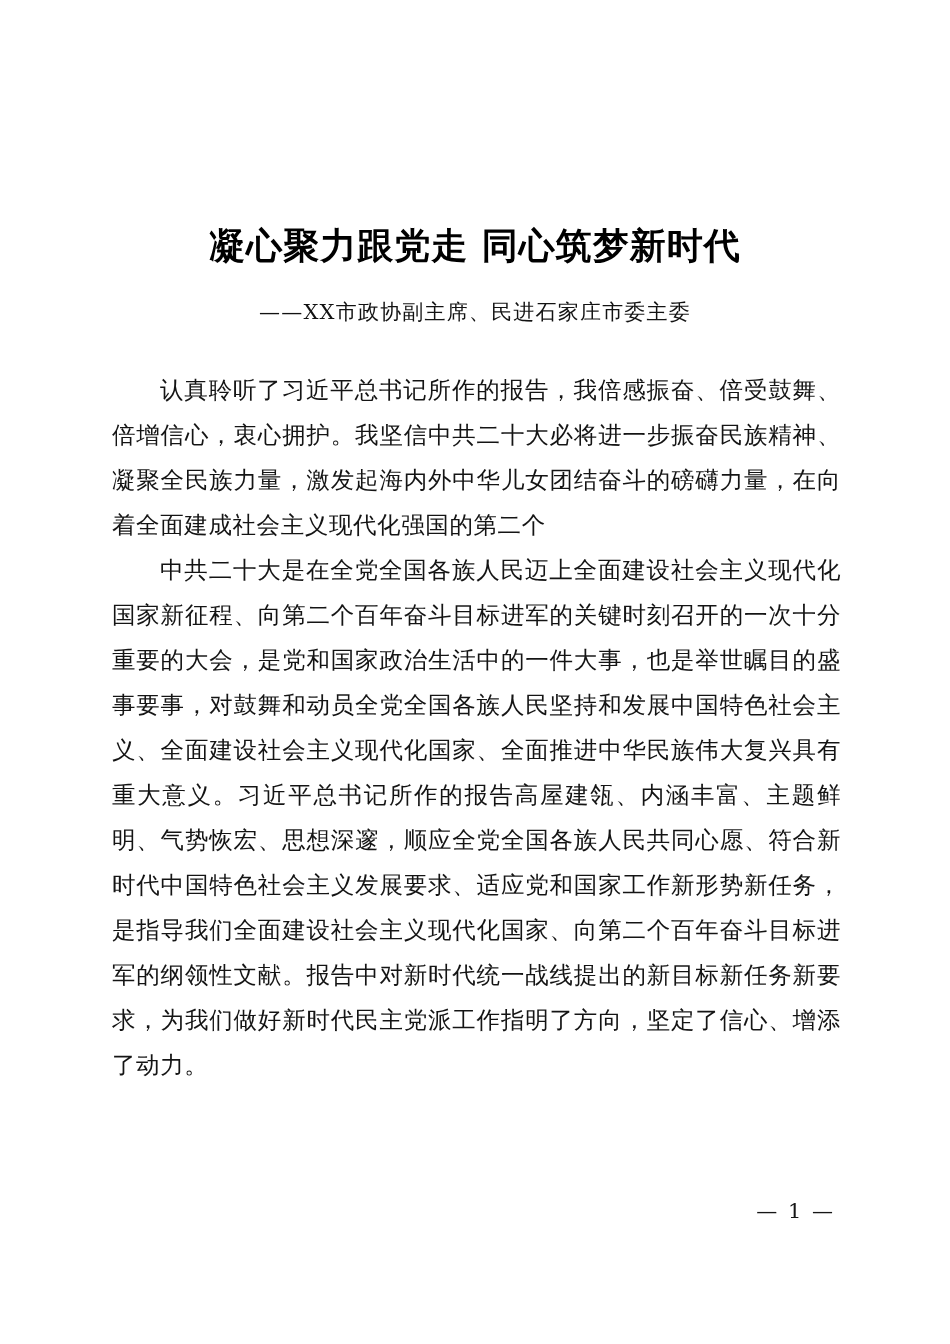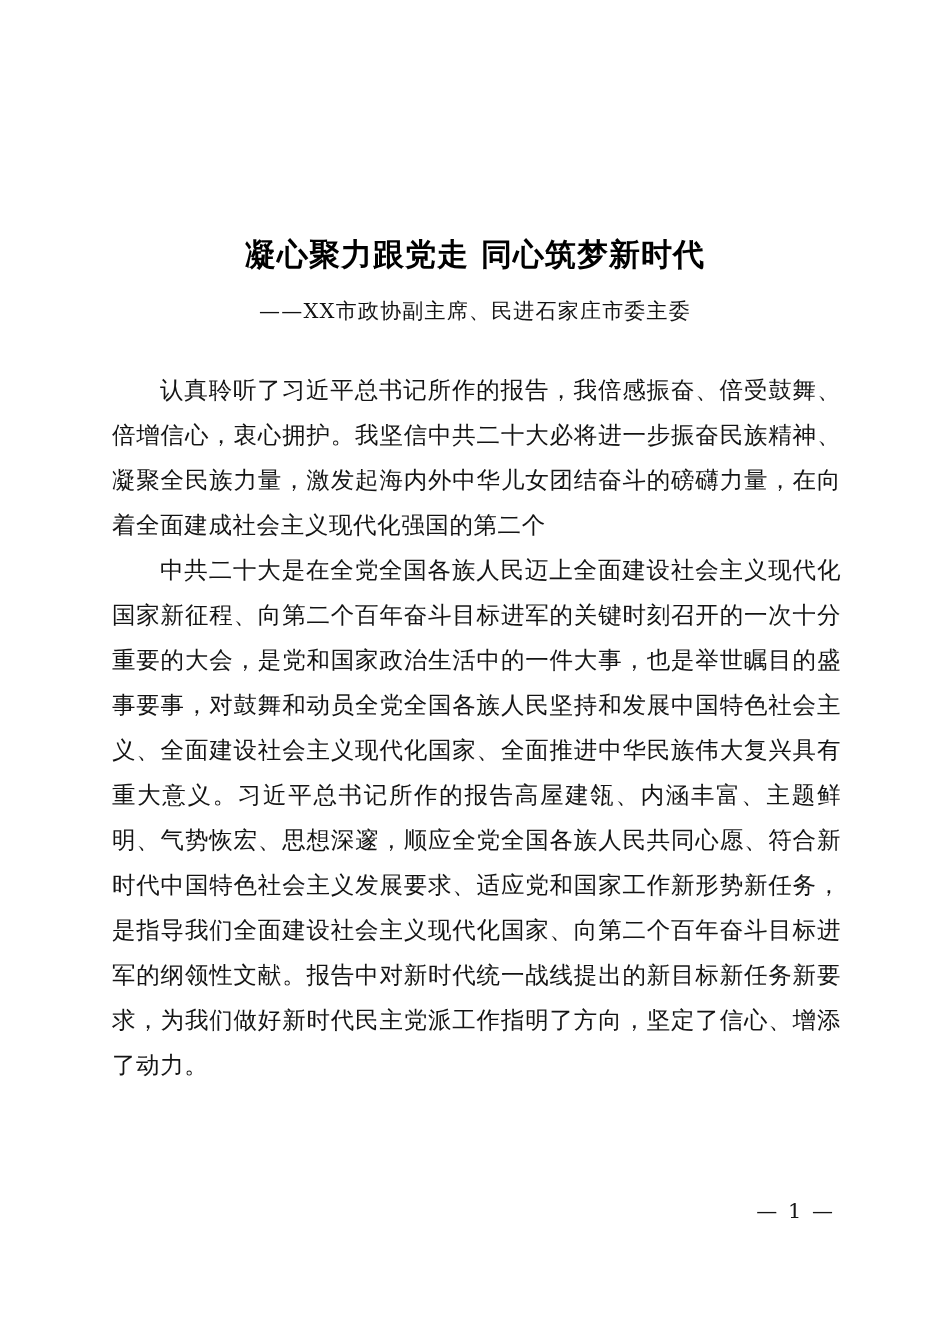--- a/index.html
+++ b/index.html
@@ -28,35 +28,35 @@
     position: absolute;
     left: 0;
     top: 214px;
     width: 950px;
     text-align: center;
   }
 
   .doc-title {
     font-family: "DejaVu Sans", "Liberation Sans", sans-serif;
     font-weight: 700;
-    font-size: 31px;
+    font-size: 36px;
     line-height: 48px;
     letter-spacing: 1px;
     color: #000;
-    margin: 16px;
+    margin: 8px;
     white-space: nowrap;
   }
 
   .doc-subtitle {
     font-family: "DejaVu Serif", "Liberation Serif", serif;
     font-size: 21px;
     line-height: 34px;
     letter-spacing: 1.2px;
     color: #121212;
-    margin: 10px 0 0 0;
+    margin: 25px 0 0 0;
     white-space: nowrap;
   }
 
   
   .body-block {
     position: absolute;
     left: 112px;
     top: 368px;
     width: 729px;
   }

